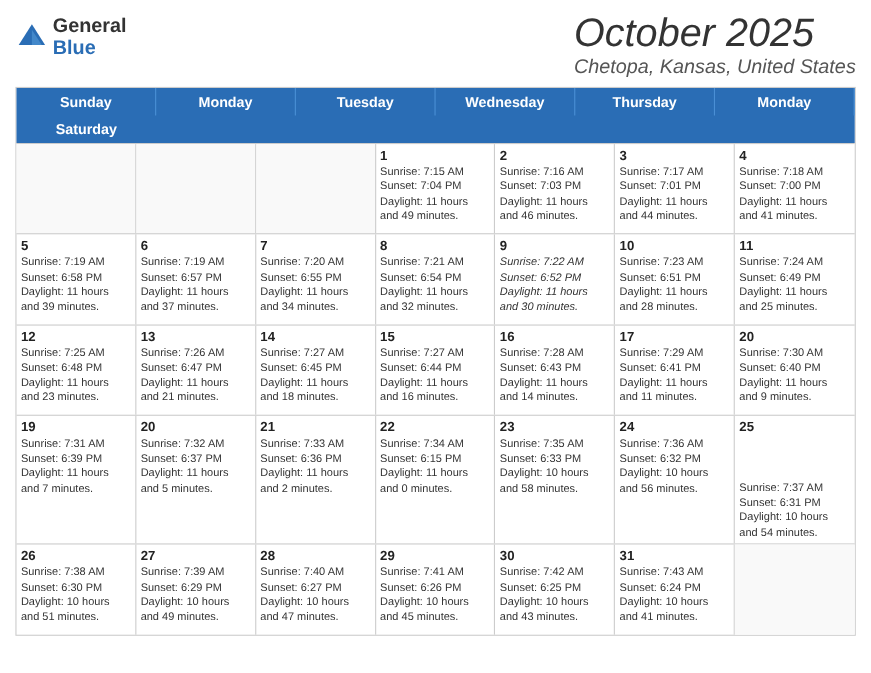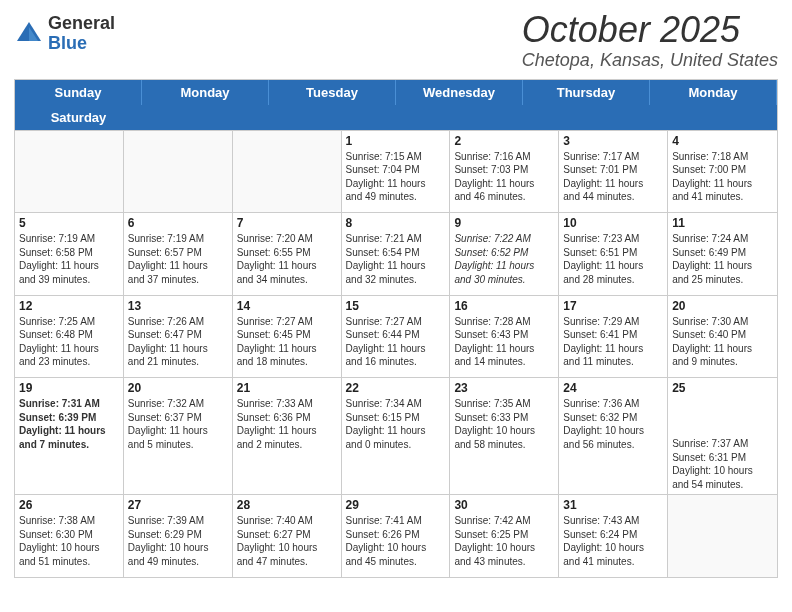--- a/index.html
+++ b/index.html
@@ -279,21 +279,21 @@
             <div class="day-num">20</div>
             <div class="day-info" style="white-space: pre-line;">Sunrise: 7:30 AM
 Sunset: 6:40 PM
 Daylight: 11 hours
 and 9 minutes.</div>
           </div>
         </div>
         <div class="cal-row">
           <div class="cal-cell">
             <div class="day-num">19</div>
-            <div class="day-info" style="white-space: pre-line; font-weight: bold;">Sunrise: 7:31 AM
+            <div class="day-info" style="white-space: pre-line;">Sunrise: 7:31 AM
 Sunset: 6:39 PM
 Daylight: 11 hours
 and 7 minutes.</div>
           </div>
           <div class="cal-cell">
             <div class="day-num">20</div>
             <div class="day-info" style="white-space: pre-line;">Sunrise: 7:32 AM
 Sunset: 6:37 PM
 Daylight: 11 hours
 and 5 minutes.</div>

